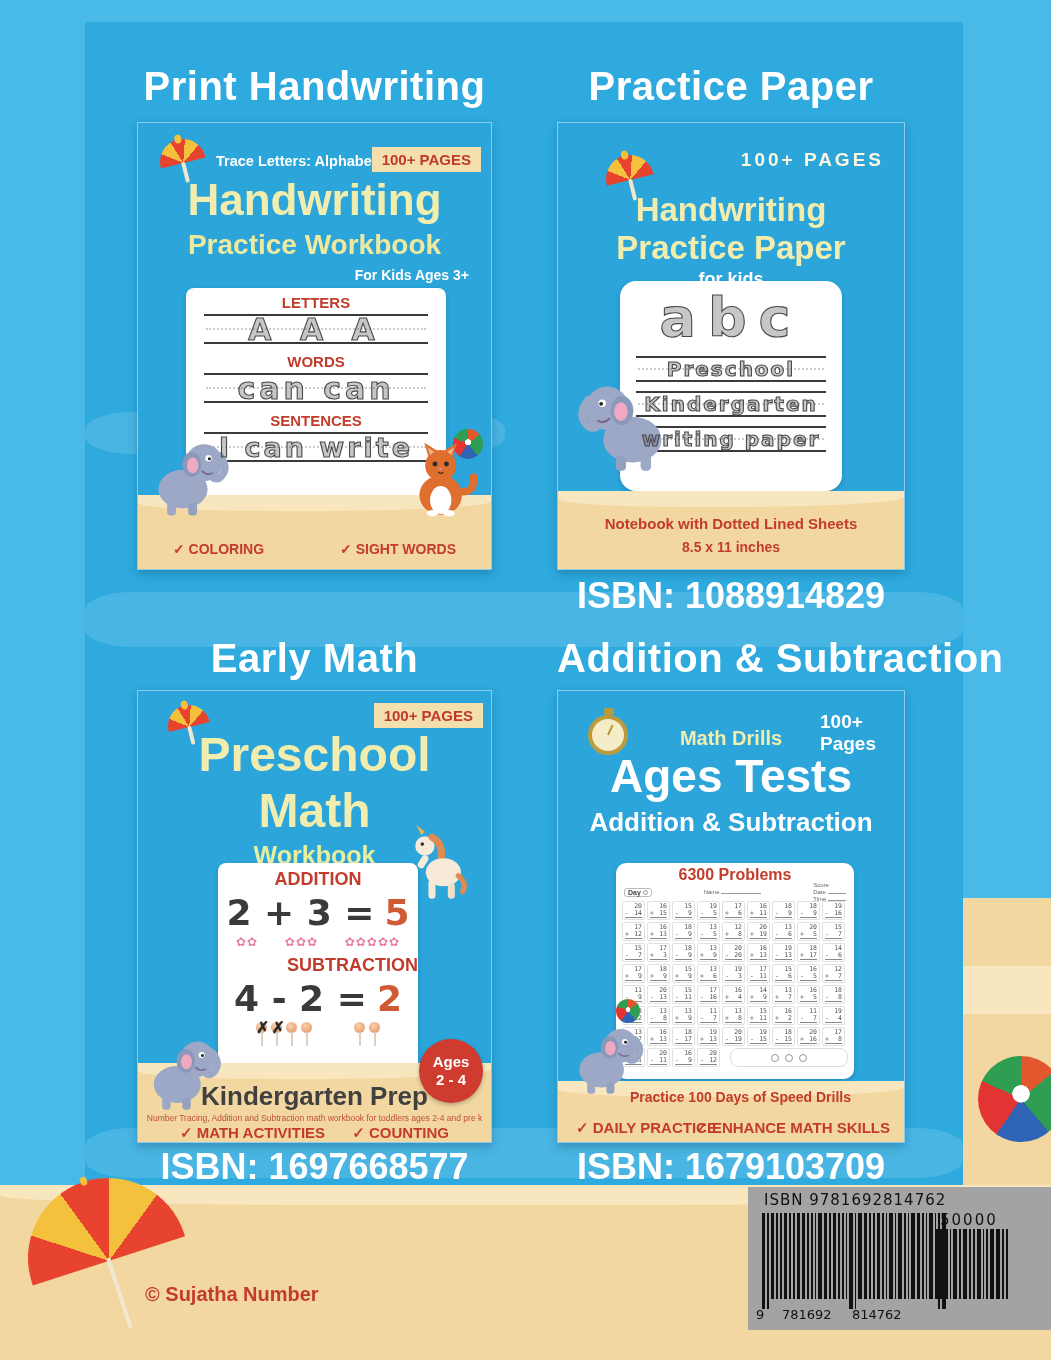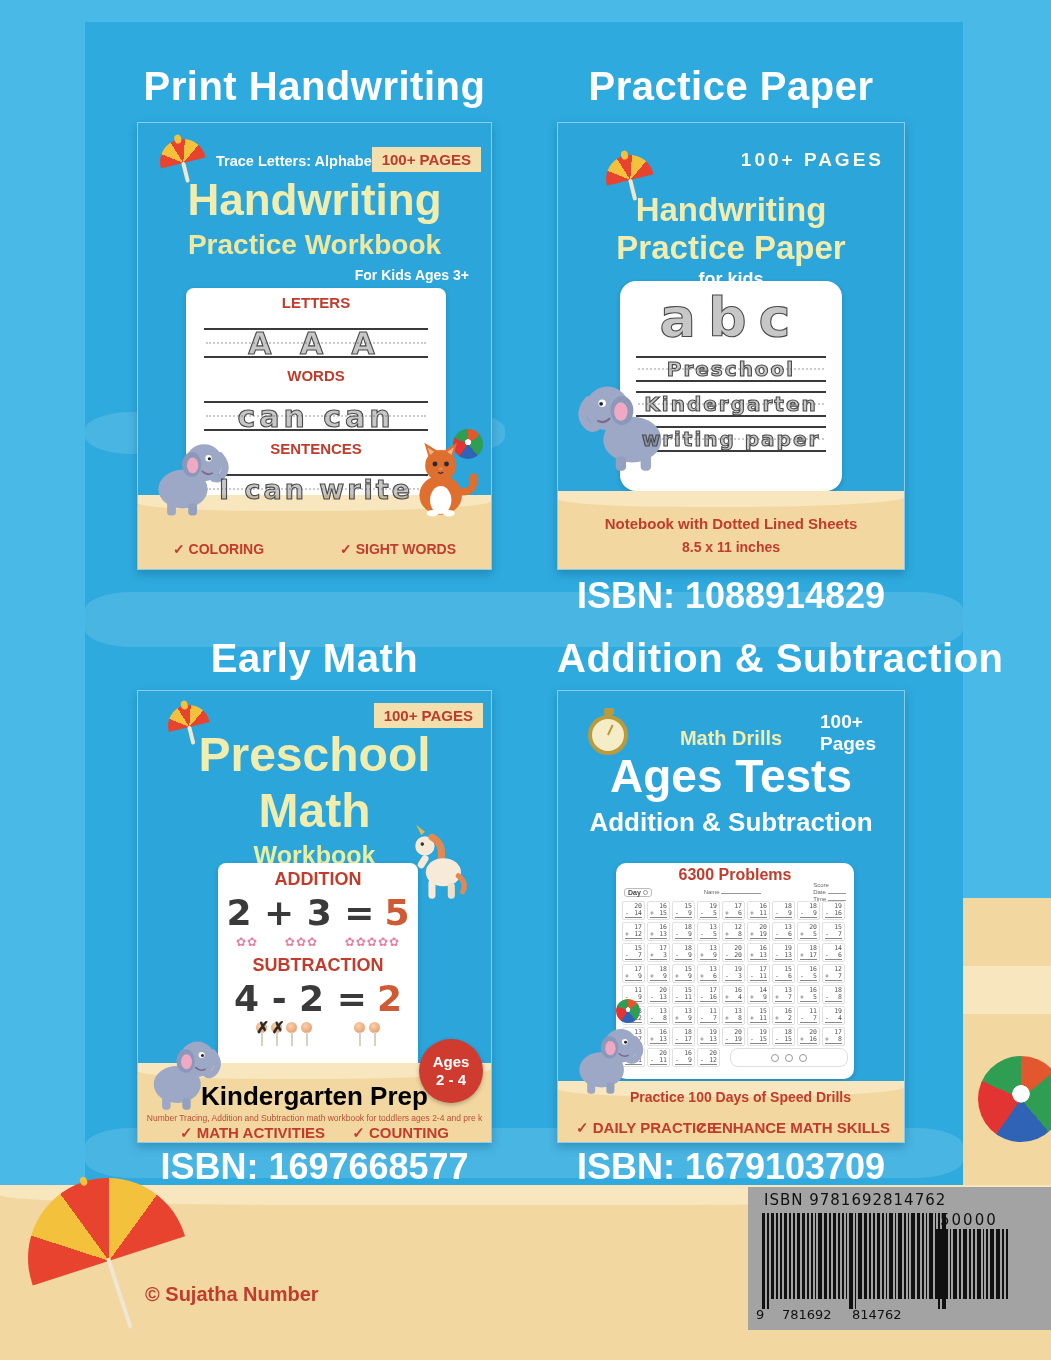--- a/index.html
+++ b/index.html
@@ -23,36 +23,36 @@
         text-align:center;white-space:nowrap;}
 
   
   .card{position:absolute;background:#2ba5da;border:1px solid rgba(255,255,255,.45);
         box-shadow:0 4px 9px rgba(0,50,80,.28);overflow:hidden;}
   .sand{position:absolute;left:0;right:0;background:#f2d7a1;}
   .sand .lite{position:absolute;left:0;right:0;top:0;height:16px;background:#f8e6bf;border-radius:0 0 50% 40%/0 0 10px 8px;}
   .badge{position:absolute;background:#f3dfad;color:#bf3a2b;font-weight:bold;
          font-size:15px;padding:4px 10px;white-space:nowrap;}
   .cream{color:#f1edae;}
-  .red{color:#000000;}
+  .red{color:#404040;}
   .feat{color:#c23b2b;font-weight:bold;font-size:14px;white-space:nowrap;}
 
   
   .panel{position:absolute;background:#ffffff;border-radius:8px;box-shadow:0 2px 5px rgba(0,40,70,.2);}
   .plabel{color:#c23b2b;font-weight:bold;font-size:15px;text-align:center;}
   .wline{position:relative;border-top:2px solid #3a3a3a;border-bottom:2px solid #3a3a3a;
          display:flex;align-items:center;justify-content:center;overflow:visible;}
   .wline::before{content:"";position:absolute;left:2px;right:2px;top:50%;margin-top:-1px;
                  border-top:2px dotted #cccccc;}
   .trace{font-family:"DejaVu Sans",sans-serif;font-weight:bold;position:relative;z-index:2;
          color:rgba(95,95,95,.35);-webkit-text-stroke:1.1px #4a4a4a;white-space:nowrap;}
 
   
   #card1 .panel{left:48px;top:165px;width:260px;height:218px;padding-top:6px;}
-  #card1 .wline{height:30px;margin:17px 18px 9px;}
+  #card1 .wline{height:30px;margin:3px 18px 9px;}
   #card1 .trace{font-size:30px;letter-spacing:9px;}
   
   #card2 .panel{left:62px;top:158px;width:222px;height:210px;border-radius:16px;padding-top:4px;}
   #card2 .trace-abc{font-size:54px;letter-spacing:12px;text-align:center;height:66px;line-height:66px;}
   #card2 .wline{height:26px;margin:5px 16px 9px;}
   #card2 .wline .trace{font-size:20px;letter-spacing:2px;}
   
   #card3 .panel{left:80px;top:172px;width:200px;height:212px;padding-top:6px;}
   .eq{display:flex;justify-content:center;align-items:baseline;gap:10px;
       font-size:36px;font-weight:bold;color:#3a3a3a;margin-top:2px;font-family:"DejaVu Sans",sans-serif;}
@@ -282,21 +282,21 @@
       <div class="plabel" style="font-size:18px;">ADDITION</div>
       <div class="eq">
           <span>2 + 3 =</span>
           <span class="ans">5</span>
         </div>
       <div class="symrow">
         <span>✿✿</span>
           <span>✿✿✿</span>
           <span>✿✿✿✿✿</span>
       </div>
-      <div class="plabel" style="font-size:18px;">SUBTRACTION</div>
+      <div class="plabel" style="font-size:18px;text-align:right;">SUBTRACTION</div>
       <div class="eq">
           <span>4 - 2 =</span>
           <span class="ans">2</span>
         </div>
       <div class="lollirow">
         <span class="lolli"></span>
           <span class="lolli"></span>
           <span class="lolli"></span>
           <span class="lolli"></span>
         <span class="xx">✗✗</span>

